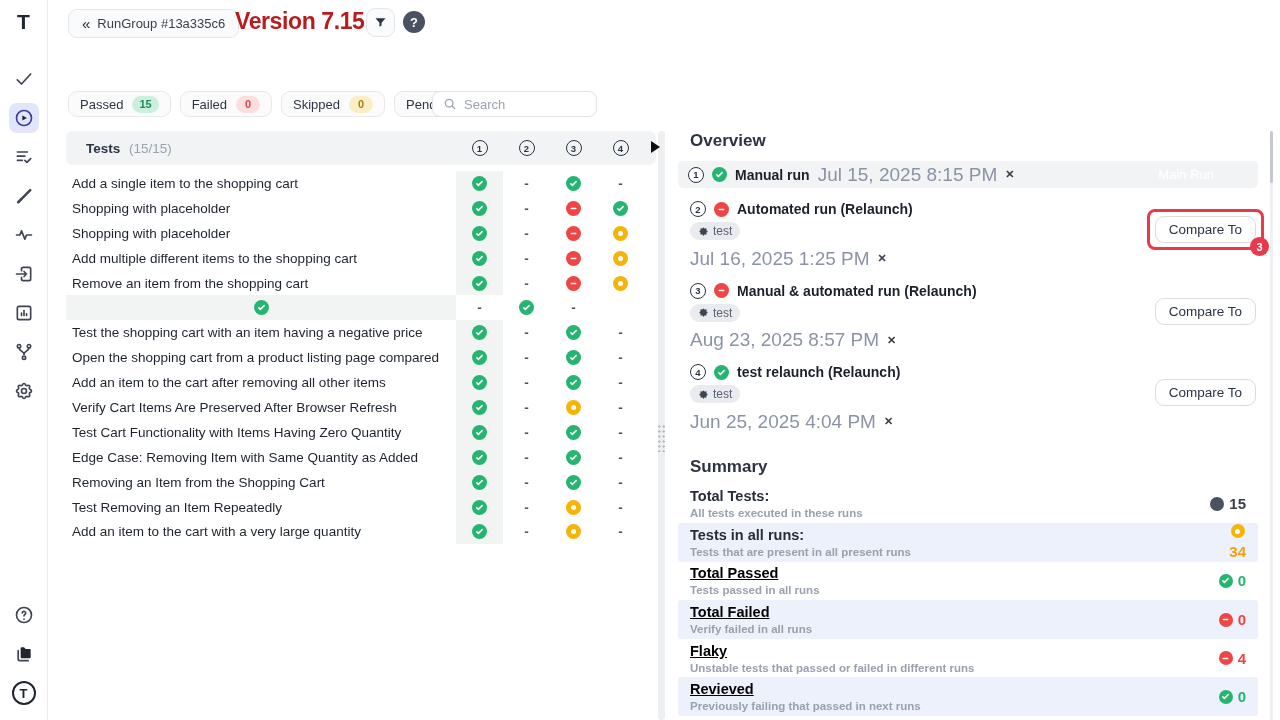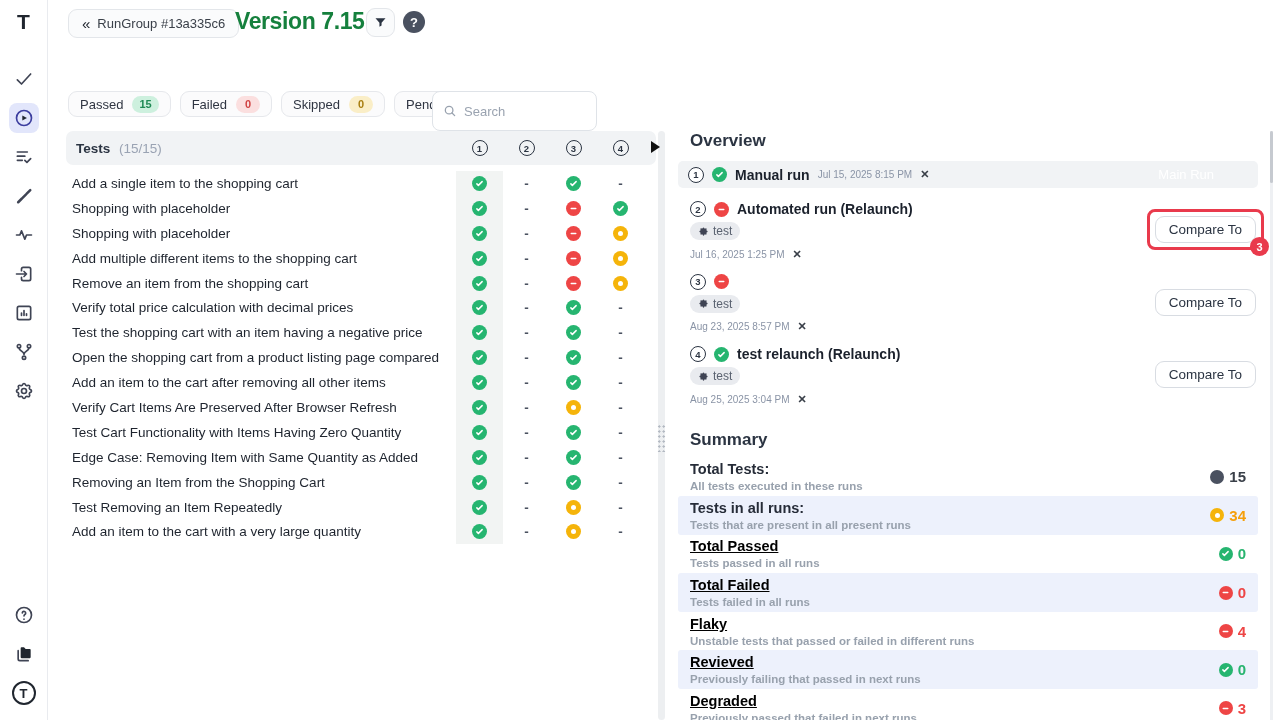--- a/index.html
+++ b/index.html
@@ -16,46 +16,46 @@
   .icon-btn.active { background:#e2e6fb; }
   .icon-btn.active svg { stroke:#3c3e9f; }
   .sidebar-bottom { margin-top:auto; margin-bottom:12px; display:flex; flex-direction:column; gap:9px; align-items:center;}
   .ring-t { width:24px; height:24px; border:2px solid #20262f; border-radius:50%; display:flex; align-items:center; justify-content:center;
             font-weight:700; font-size:13px; color:#20262f;}
 
   
   .back-btn { position:absolute; left:68px; top:9px; height:29px; padding:0 13px; display:flex; align-items:center; gap:7px;
               border:1px solid #e3e6ea; border-radius:9px; background:#fafbfc; font-size:13px; color:#3a4049; cursor:pointer;}
   .back-btn .chev { font-size:15px; color:#20262f; }
-  .page-title { position:absolute; left:235px; top:8px; font-size:23px; font-weight:700; color:#15803d; letter-spacing:-0.4px;}
+  .page-title { position:absolute; left:235px; top:8px; font-size:23px; font-weight:700; color:#b91c1c; letter-spacing:-0.4px;}
   .filter-btn { position:absolute; left:366px; top:8px; width:29px; height:29px; border:1px solid #e3e6ea; border-radius:9px;
                 background:#fafbfc; display:flex; align-items:center; justify-content:center; cursor:pointer;}
   .help-btn { position:absolute; left:403px; top:11px; width:22px; height:22px; border-radius:50%; background:#4a5160; color:#fff;
               font-size:13px; font-weight:700; display:flex; align-items:center; justify-content:center; cursor:pointer;}
 
   
   .chips { position:absolute; left:68px; top:91px; display:flex; gap:9px; }
   .chip { height:26px; padding:0 11px; display:flex; align-items:center; gap:9px; border:1px solid #e6e8ec; border-radius:9px;
           background:#fbfbfc; font-size:13px; color:#2f3542; cursor:pointer;}
   .chip-badge { min-width:24px; height:17px; padding:0 7px; border-radius:9px; font-size:11px; font-weight:700;
                 display:flex; align-items:center; justify-content:center;}
   .chip-badge.passed { background:#cdf0de; color:#1f8a55; }
   .chip-badge.failed { background:#fbdfdf; color:#d14343; }
   .chip-badge.skipped{ background:#faeec7; color:#a87e10; }
   .chip-badge.pending{ background:#e9ebee; color:#3f4454; }
-  .search-box { position:absolute; left:432px; top:91px; width:165px; height:40px; border:1px solid #dfe3e8; border-radius:8px;
+  .search-box { position:absolute; left:432px; top:91px; width:165px; height:26px; border:1px solid #dfe3e8; border-radius:8px;
                 display:flex; align-items:center; gap:7px; padding-left:10px; background:#fff;}
   .search-box input { border:none; outline:none; font-size:13px; color:#20262f; width:120px; font-family:inherit; background:transparent;}
   .search-box input::placeholder { color:#9aa3b0; }
 
   
   .tests-table { position:absolute; left:66px; top:131px; width:590px; }
   .t-grid { display:grid; grid-template-columns:1fr 47px 47px 47px 47px; padding-right:12px; align-items:center; }
   .t-head { height:34px; background:#f1f3f5; border-radius:7px; font-size:13.5px; }
-  .t-head .t-title { padding-left:10px; color:#2b3442; font-weight:600;}
+  .t-head .t-title { padding-left:20px; color:#2b3442; font-weight:600;}
   .t-head .t-count { color:#9aa3b3; font-weight:400; margin-left:5px;}
   .num-circle { width:16px; height:16px; border:1.4px solid #2b3442; border-radius:50%; font-size:9.5px; font-weight:700;
                 color:#2b3442; display:flex; align-items:center; justify-content:center; margin:0 auto;}
   .t-body { padding-top:6px; }
   .t-row { height:24.9px; font-size:13.5px; color:#1e242e; }
   .t-row .t-name { padding-left:6px; white-space:nowrap; overflow:hidden; }
   .t-cell { height:100%; display:flex; align-items:center; justify-content:center; }
   .t-cell.first { background:#f2f4f3; }
   .dash { color:#4a5160; font-weight:700; }
 
@@ -75,21 +75,21 @@
           background-image:radial-gradient(#b3b9c2 1px, transparent 1.2px); background-size:4.5px 5px; cursor:col-resize;}
 
   
   .right-panel { position:absolute; left:678px; top:131px; width:580px; }
   .panel-h { font-size:17px; font-weight:700; color:#2b3442; padding-left:12px; }
   .run-main { margin-top:10px; height:27px; background:#f1f3f5; border-radius:5px; display:flex; align-items:center;
               gap:8px; padding:0 10px; }
   .idx-circle { width:16px; height:16px; border:1.4px solid #2b3442; border-radius:50%; font-size:9.5px; font-weight:700;
                 color:#2b3442; display:flex; align-items:center; justify-content:center; flex:none; background:#fff;}
   .run-name { font-size:14px; font-weight:700; color:#1b212c; }
-  .run-date { font-size:10px; color:#8a94a6; }
+  .run-date { font-size:19px; color:#8a94a6; }
   .x-btn { font-size:11px; font-weight:700; color:#3a4049; cursor:pointer; }
   .main-run-label { margin-left:auto; margin-right:34px; color:#fff; font-size:13px; }
 
   .run-block { margin-top:13px; position:relative; padding-left:12px; min-height:56px; }
   .run-line1 { display:flex; align-items:center; gap:8px; }
   .run-tag { margin-top:5px; display:inline-flex; align-items:center; gap:4px; height:18px; padding:0 8px;
              background:#e9ebef; border-radius:10px; font-size:12px; color:#5a6270; }
   .run-tag svg { width:11px; height:11px; fill:#3f4454; }
   .run-line3 { margin-top:7px; display:flex; align-items:center; gap:8px; }
   .compare-wrap { position:absolute; right:2px; top:15px; }
@@ -100,21 +100,21 @@
                  background:#e93a4c; color:#fff; font-size:11px; font-weight:700; display:flex; align-items:center; justify-content:center;}
 
   .summary-h { margin-top:24px; }
   .summary-list { margin-top:8px; }
   .s-row { height:38.6px; display:flex; align-items:center; justify-content:space-between; padding:0 12px; border-radius:3px;}
   .s-row.shaded { background:#edf1fc; }
   .s-text .s-title { font-size:14.5px; font-weight:700; color:#262c38; }
   .s-text .s-title.link { color:#000000; text-decoration:underline; cursor:pointer; }
   .s-text .s-sub { font-size:11.5px; color:#98a1ad; margin-top:3px;font-weight:bold; }
   .s-val { display:flex; align-items:center; gap:5px; font-size:15px; font-weight:700; }
-  .s-val.dark { color:#3a4049; } .s-val.yellow { color:#f59f0b; } .s-val.green { color:#28b46f; } .s-val.red { color:#ee4545; }
+  .s-val.dark { color:#3a4049; } .s-val.yellow { color:#f59f0b;flex-direction:column; } .s-val.green { color:#28b46f; } .s-val.red { color:#ee4545; }
   .s-val .st { width:14px; height:14px; }
 
   .right-scrollbar { position:absolute; left:1270px; top:131px; bottom:0; width:3px; background:#eef0f3; }
   .right-scroll-thumb { position:absolute; left:0; top:0; width:3px; height:52px; background:#c6cad0; border-radius:2px;}
 </style>
 </head>
 <body>
 
 <div class="sidebar">
   <div class="logo-mark">T</div>
@@ -373,21 +373,20 @@
             </svg>
           </span>
         </div>
         <div class="t-cell">
           <span class="st skipped">
             <span class="wdot"></span>
           </span>
         </div>
       </div>
       <div class="t-grid t-row">
-        <div class="t-name">Verify total price calculation with decimal prices</div>
         <div class="t-cell first">
           <span class="st passed">
             <svg viewBox="0 0 24 24">
               <path d="M5 13l4 4 10-10"></path>
             </svg>
           </span>
         </div>
         <div class="t-cell">
           <span class="dash">-</span>
         </div>
@@ -647,20 +646,21 @@
         </div><div class="compare-wrap">
           <div class="annot"><button class="compare-btn">Compare To</button><span class="annot-badge">3</span></div>
         </div></div>
       <div class="run-block"><div class="run-line1">
           <span class="idx-circle">3</span>
           <span class="st failed">
             <svg viewBox="0 0 24 24">
               <path d="M6 12h12"></path>
             </svg>
           </span>
+          <span class="run-name">Manual &amp; automated run (Relaunch)</span>
         </div><span class="run-tag">
           <svg viewBox="0 0 24 24" fill="#3f4454">
             <path d="M10.33 4.32c.43-1.76 2.92-1.76 3.35 0a1.72 1.72 0 0 0 2.57 1.07c1.54-.94 3.31.83 2.37 2.37a1.72 1.72 0 0 0 1.07 2.57c1.75.43 1.75 2.92 0 3.35a1.72 1.72 0 0 0-1.07 2.57c.94 1.54-.83 3.31-2.37 2.37a1.72 1.72 0 0 0-2.57 1.07c-.43 1.75-2.92 1.75-3.35 0a1.72 1.72 0 0 0-2.57-1.07c-1.54.94-3.31-.83-2.37-2.37a1.72 1.72 0 0 0-1.07-2.57c-1.75-.43-1.75-2.92 0-3.35a1.72 1.72 0 0 0 1.07-2.57c-.94-1.54.83-3.31 2.37-2.37 1 .6 2.3.07 2.57-1.07z"></path>
             <circle cx="12" cy="12" r="3"></circle>
           </svg>
           <span>test</span>
         </span><div class="run-line3">
           <span class="run-date">Aug 23, 2025 8:57 PM</span>
           <span class="x-btn">✕</span>
         </div><div class="compare-wrap"><button class="compare-btn">Compare To</button></div></div>
@@ -672,21 +672,21 @@
             </svg>
           </span>
           <span class="run-name">test relaunch (Relaunch)</span>
         </div><span class="run-tag">
           <svg viewBox="0 0 24 24" fill="#3f4454">
             <path d="M10.33 4.32c.43-1.76 2.92-1.76 3.35 0a1.72 1.72 0 0 0 2.57 1.07c1.54-.94 3.31.83 2.37 2.37a1.72 1.72 0 0 0 1.07 2.57c1.75.43 1.75 2.92 0 3.35a1.72 1.72 0 0 0-1.07 2.57c.94 1.54-.83 3.31-2.37 2.37a1.72 1.72 0 0 0-2.57 1.07c-.43 1.75-2.92 1.75-3.35 0a1.72 1.72 0 0 0-2.57-1.07c-1.54.94-3.31-.83-2.37-2.37a1.72 1.72 0 0 0-1.07-2.57c-1.75-.43-1.75-2.92 0-3.35a1.72 1.72 0 0 0 1.07-2.57c-.94-1.54.83-3.31 2.37-2.37 1 .6 2.3.07 2.57-1.07z"></path>
             <circle cx="12" cy="12" r="3"></circle>
           </svg>
           <span>test</span>
         </span><div class="run-line3">
-          <span class="run-date">Aug 25, 2025 3:04 PM</span>
+          <span class="run-date">Jun 25, 2025 4:04 PM</span>
           <span class="x-btn">✕</span>
         </div><div class="compare-wrap"><button class="compare-btn">Compare To</button></div></div>
     </div>
 
   <div class="panel-h summary-h">Summary</div>
   <div class="summary-list">
       <div class="s-row">
         <div class="s-text">
           <div class="s-title">Total Tests:</div>
           <div class="s-sub">All tests executed in these runs</div>
@@ -718,21 +718,21 @@
             <svg viewBox="0 0 24 24">
               <path d="M5 13l4 4 10-10"></path>
             </svg>
           </span>
           <span>0</span>
         </div>
       </div>
       <div class="s-row shaded">
         <div class="s-text">
           <div class="s-title link">Total Failed</div>
-          <div class="s-sub">Tests failed in all runs</div>
+          <div class="s-sub">Verify failed in all runs</div>
         </div>
         <div class="s-val red">
           <span class="st failed">
             <svg viewBox="0 0 24 24">
               <path d="M6 12h12"></path>
             </svg>
           </span>
           <span>0</span>
         </div>
       </div>

